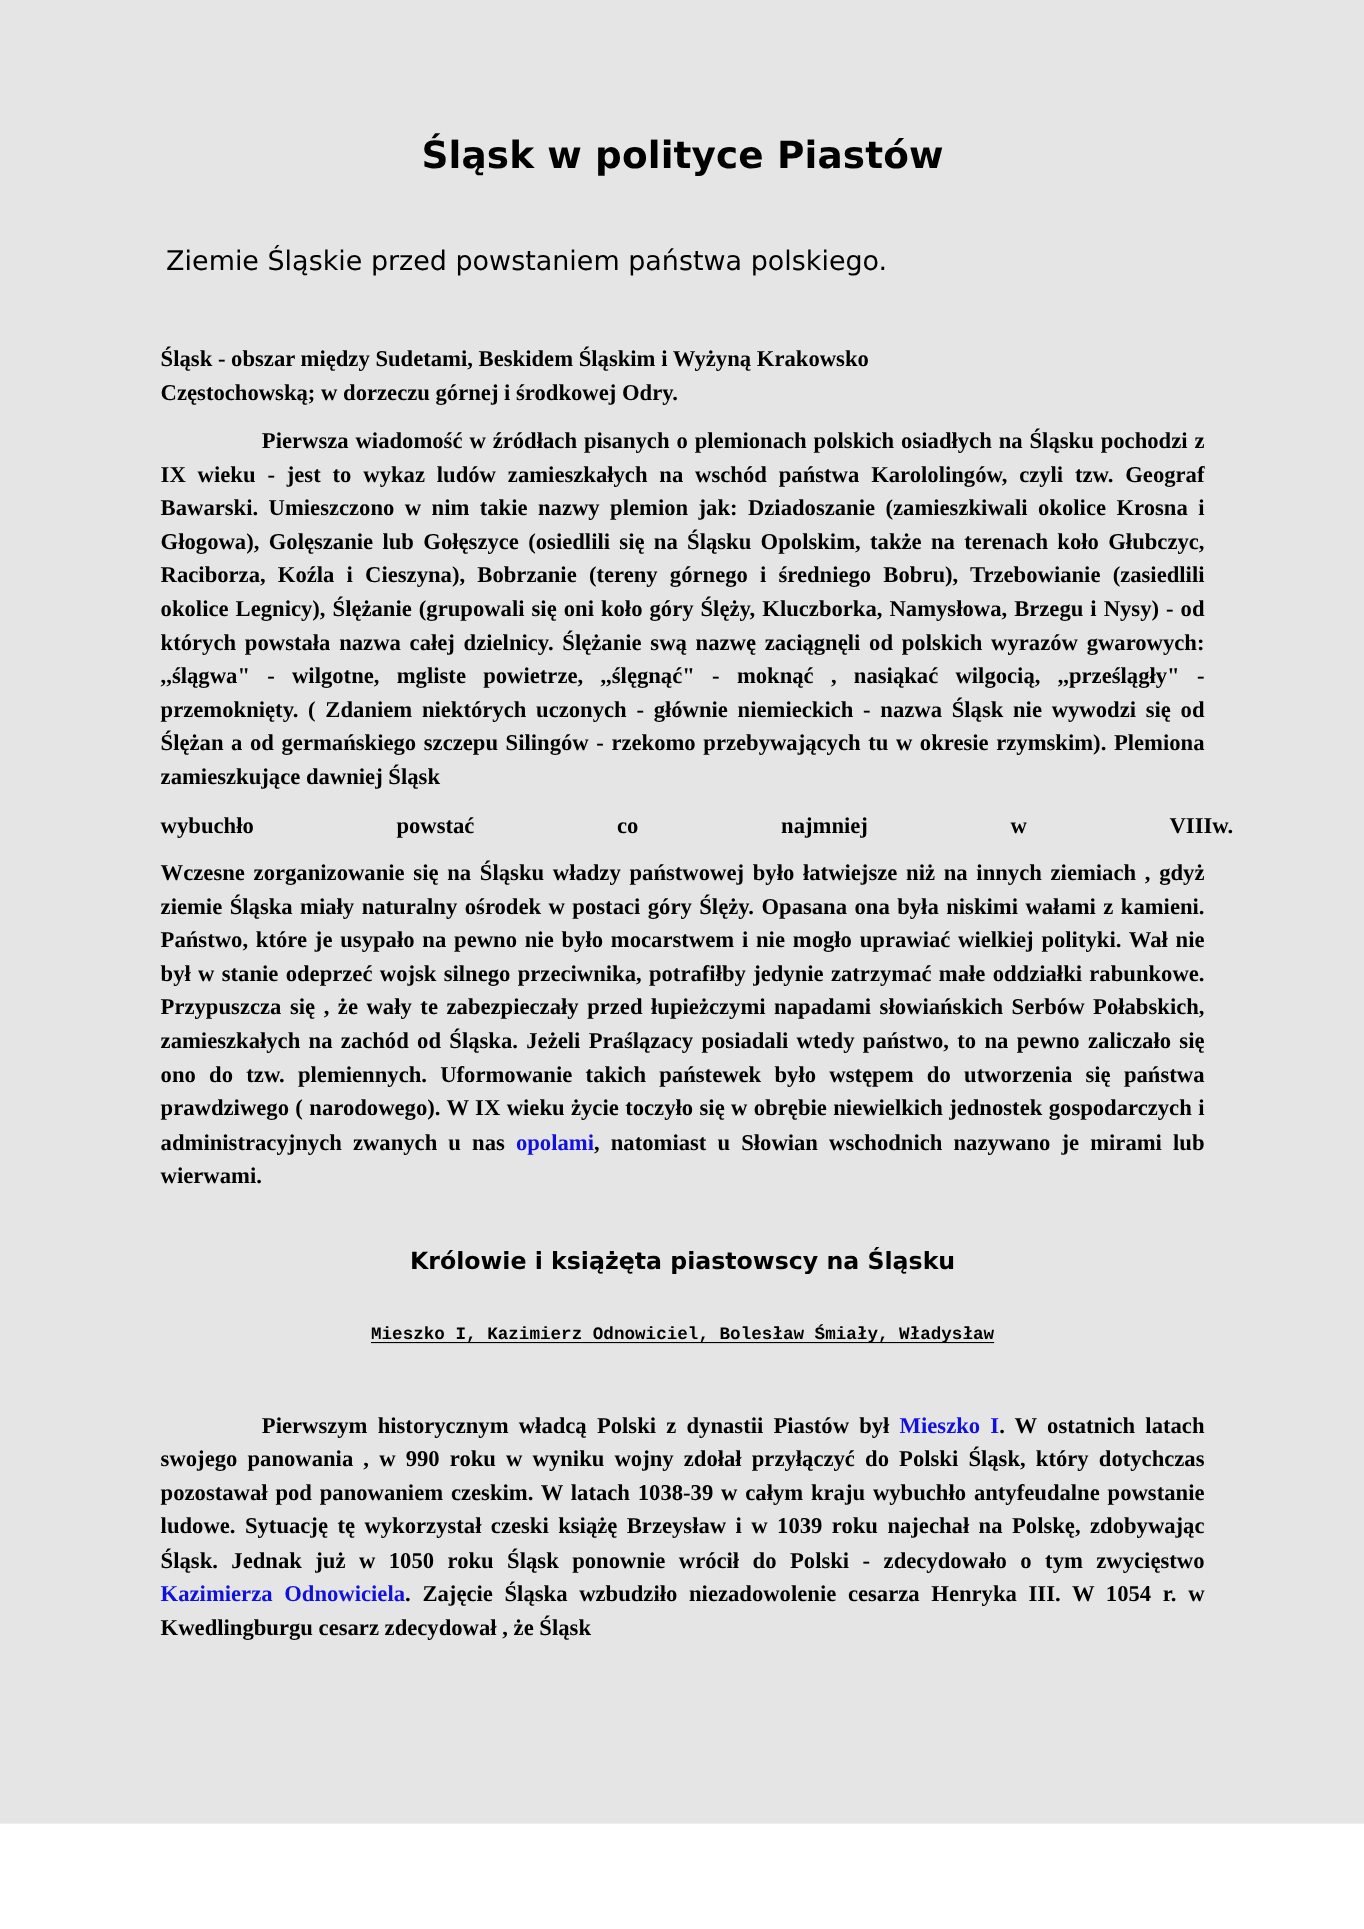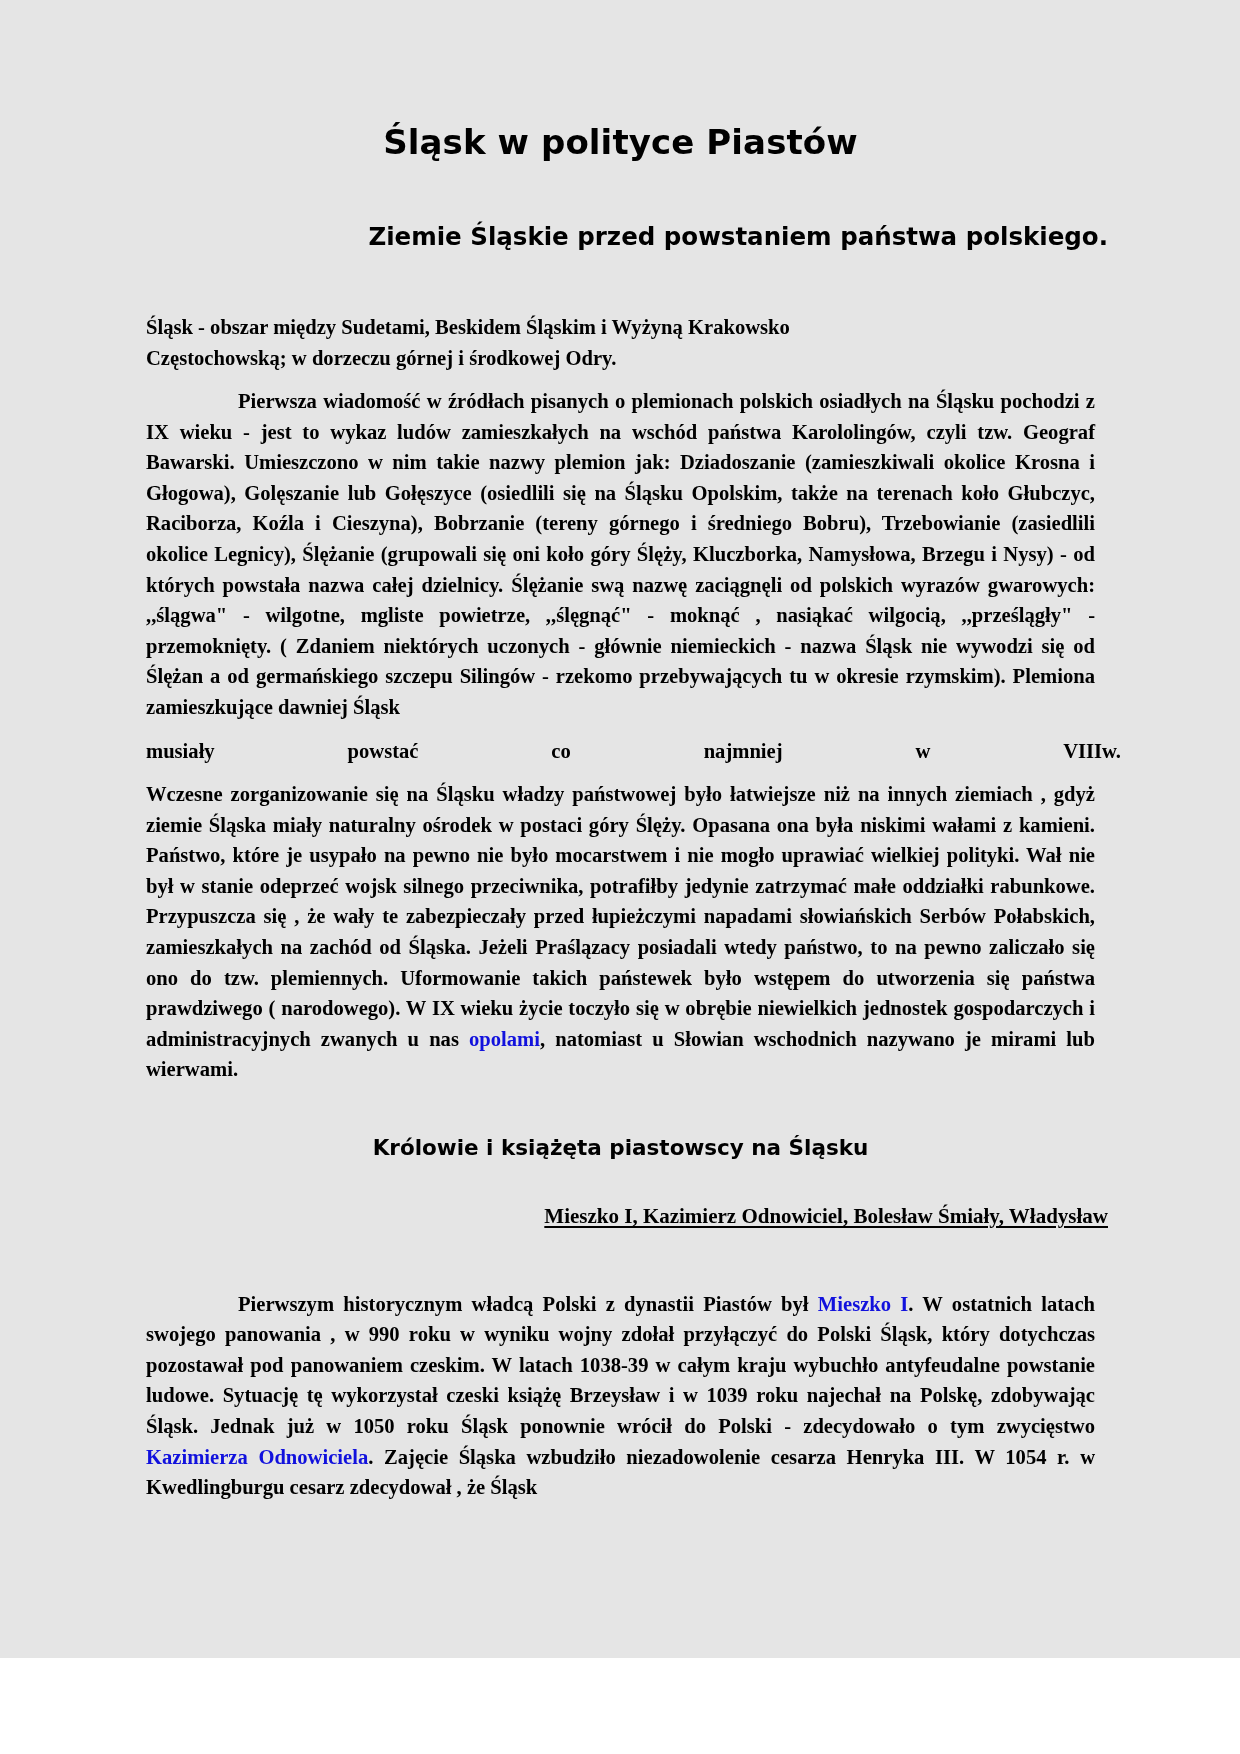--- a/index.html
+++ b/index.html
@@ -29,46 +29,46 @@
     font-weight: bold;
     font-size: 34px;
     text-align: center;
     color: #000000;
     margin: 0;
     padding-top: 122px;
     letter-spacing: 0.1px;
   }
   .section-heading {
     font-family: "DejaVu Sans", "Liberation Sans", sans-serif;
-    font-weight: bold;
+    font-weight: normal;
     font-size: 24.5px;
-    text-align: right;
+    text-align: left;
     color: #000000;
     margin: 0;
     padding-top: 60px;
     padding-left: 18px;
   }
   .section-heading-2 {
     font-family: "DejaVu Sans", "Liberation Sans", sans-serif;
     font-weight: bold;
     font-size: 21.5px;
     text-align: center;
     color: #000000;
     margin: 16px;
     padding-top: 34px;
   }
   .names-heading {
-    font-family: Liberation Serif, serif;
+    font-family: Liberation Mono, monospace;
     font-weight: bold;
-    font-size: 21px;
+    font-size: 16px;
     color: #000000;
     margin: 0;
     padding-top: 26px;
     line-height: 1.42;
-    text-align: right;
+    text-align: center;
     text-indent: 0;
   }
   .names-heading .u {
     text-decoration: underline;
     text-underline-offset: 3px;
   }
   .names-line-2 { padding-left: 78px; }
   .names-line-3 { padding-left: 78px; }
 
   
@@ -110,21 +110,21 @@
     <h2 class="section-heading">Ziemie Śląskie przed powstaniem państwa polskiego.</h2>
 
     <p class="body-block lead">
       <span>Śląsk - obszar między Sudetami, Beskidem Śląskim i Wyżyną Krakowsko</span><br>
       <span>Częstochowską; w dorzeczu górnej i środkowej Odry.</span>
     </p>
 
     <p class="body-block para-indent">Pierwsza wiadomość w źródłach pisanych o plemionach polskich osiadłych na Śląsku pochodzi z IX wieku - jest to wykaz ludów zamieszkałych na wschód państwa Karololingów, czyli tzw. Geograf Bawarski. Umieszczono w nim takie nazwy plemion jak: Dziadoszanie (zamieszkiwali okolice Krosna i Głogowa), Golęszanie lub Gołęszyce (osiedlili się na Śląsku Opolskim, także na terenach koło Głubczyc, Raciborza, Koźla i Cieszyna), Bobrzanie (tereny górnego i średniego Bobru), Trzebowianie (zasiedlili okolice Legnicy), Ślężanie (grupowali się oni koło góry Ślęży, Kluczborka, Namysłowa, Brzegu i Nysy) - od których powstała nazwa całej dzielnicy. Ślężanie swą nazwę zaciągnęli od polskich wyrazów gwarowych: ,,ślągwa" - wilgotne, mgliste powietrze, ,,ślęgnąć" - moknąć , nasiąkać wilgocią, ,,prześlągły" - przemoknięty. ( Zdaniem niektórych uczonych - głównie niemieckich - nazwa Śląsk nie wywodzi się od Ślężan a od germańskiego szczepu Silingów - rzekomo przebywających tu w okresie rzymskim). Plemiona zamieszkujące dawniej Śląsk</p>
 
     <div class="body-block justify-stretch">
-      <span>musiały</span>
+      <span>wybuchło</span>
       <span>powstać</span>
       <span>co</span>
       <span>najmniej</span>
       <span>w</span>
       <span>VIIIw.</span>
     </div>
 
     <p class="body-block">
       <span>Wczesne zorganizowanie się na Śląsku władzy państwowej było łatwiejsze niż na innych ziemiach , gdyż ziemie Śląska miały naturalny ośrodek w postaci góry Ślęży. Opasana ona była niskimi wałami z kamieni. Państwo, które je usypało na pewno nie było mocarstwem i nie mogło uprawiać wielkiej polityki. Wał nie był w stanie odeprzeć wojsk silnego przeciwnika, potrafiłby jedynie zatrzymać małe oddziałki rabunkowe. Przypuszcza się , że wały te zabezpieczały przed łupieżczymi napadami słowiańskich Serbów Połabskich, zamieszkałych na zachód od Śląska. Jeżeli Praślązacy posiadali wtedy państwo, to na pewno zaliczało się ono do tzw. plemiennych. Uformowanie takich państewek było wstępem do utworzenia się państwa prawdziwego ( narodowego). W IX wieku życie toczyło się w obrębie niewielkich jednostek gospodarczych i administracyjnych zwanych u nas </span><a class="link" href="#">opolami</a><span>, natomiast u Słowian wschodnich nazywano je mirami lub wierwami.</span>
     </p>

